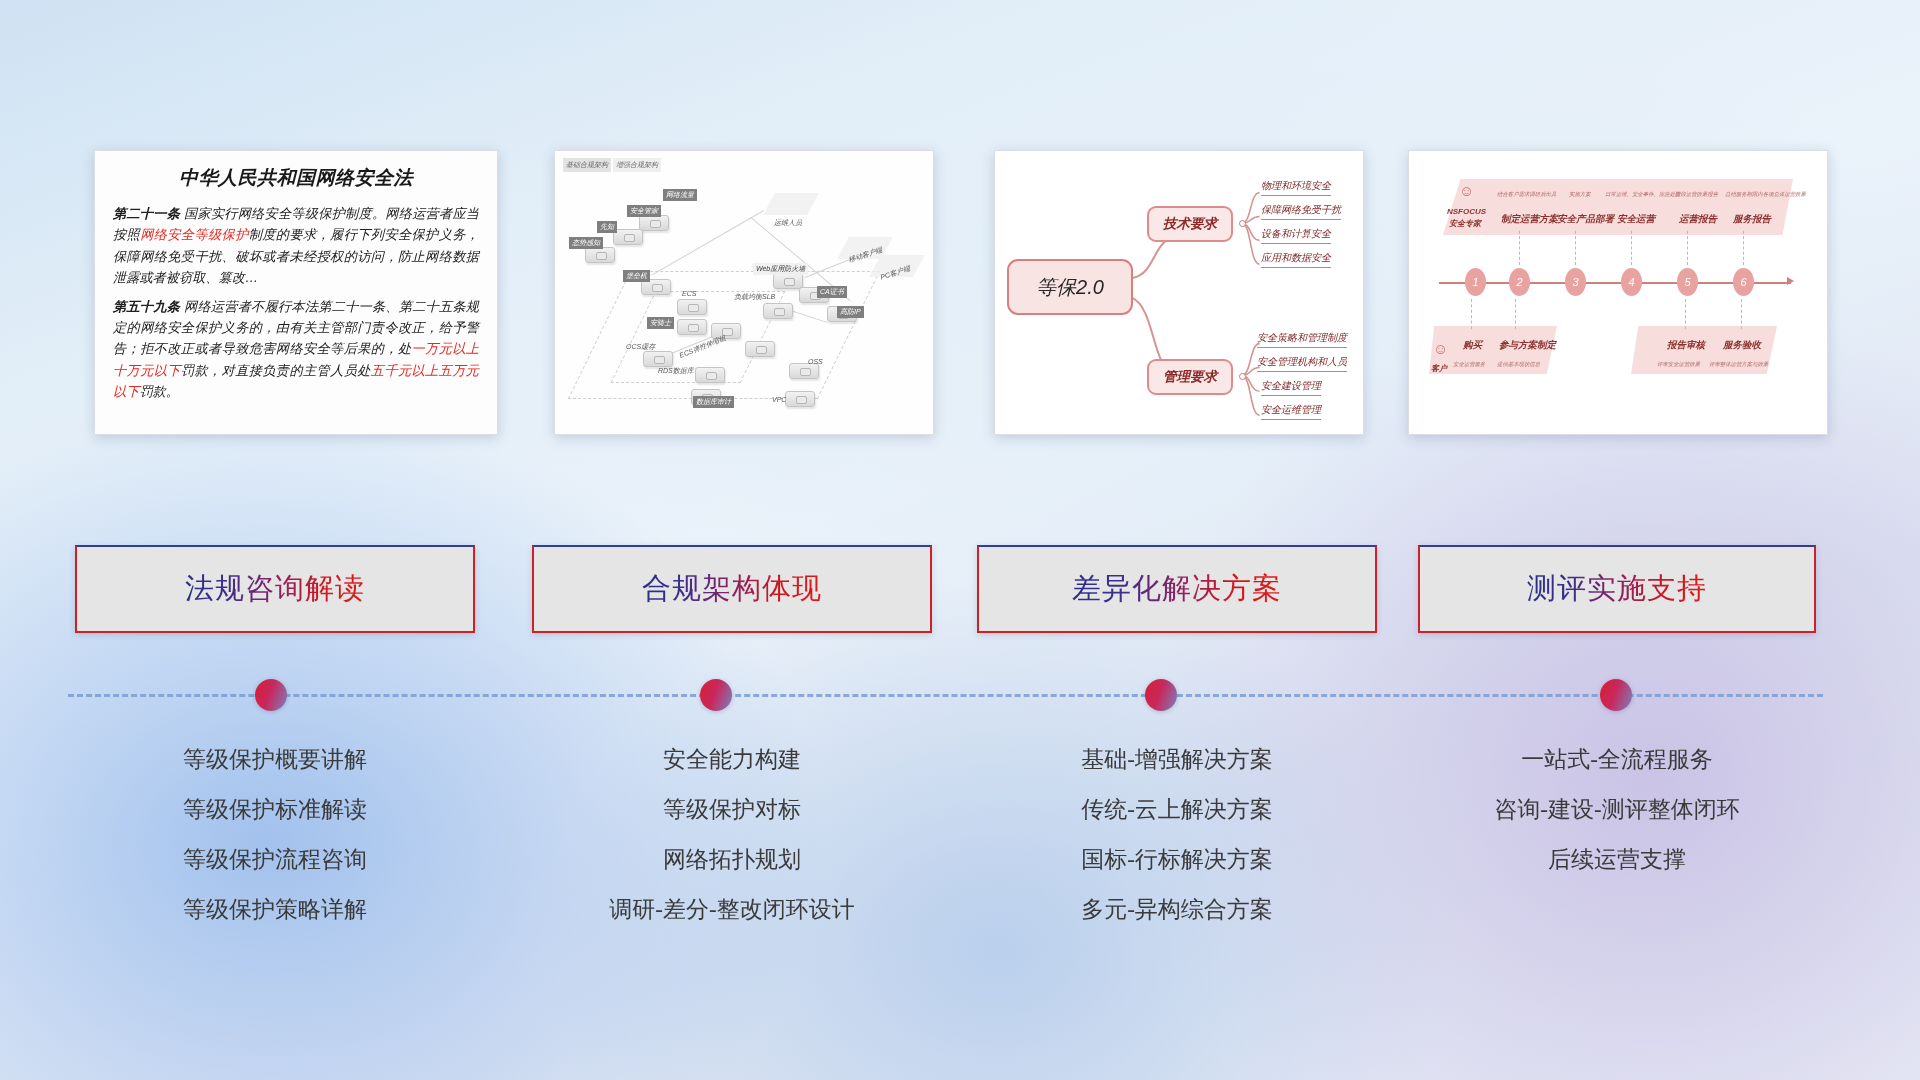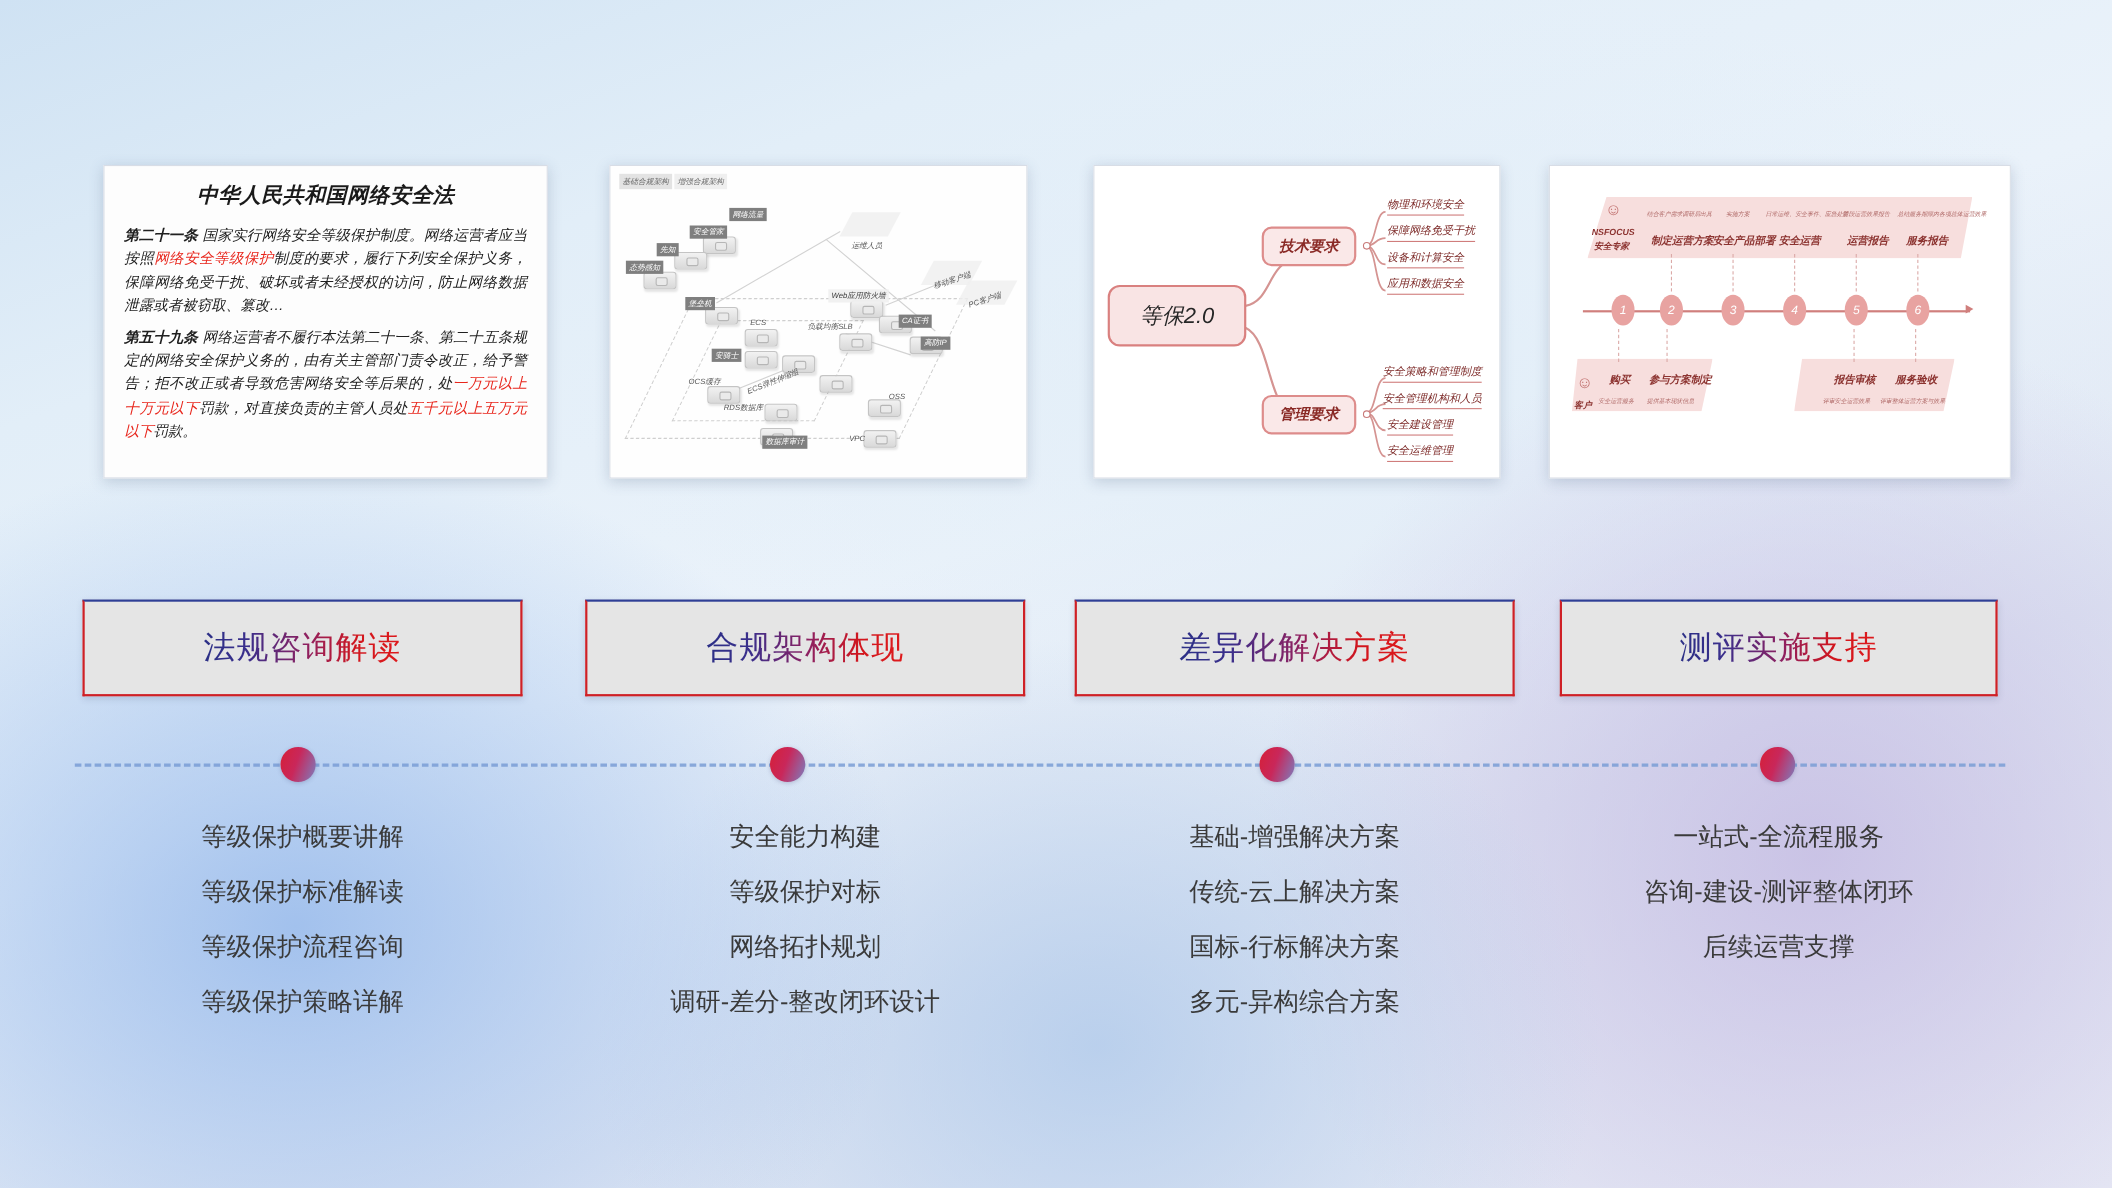--- a/index.html
+++ b/index.html
@@ -156,21 +156,21 @@
   }
   .tl-dot {
     position: absolute; top: 4px; width: 32px; height: 32px; border-radius: 50%;
     background: linear-gradient(110deg, #d61f37 0%, #c9275a 45%, #7b7fc0 100%);
     box-shadow: 0 1px 4px rgba(60,60,110,0.25);
   }
   .td-1 { left: 255px; }  .td-2 { left: 700px; }
   .td-3 { left: 1145px; } .td-4 { left: 1600px; }
 
   
-  .lists { position: absolute; top: 735px; left: 0; width: 1920px; height: 240px; }
+  .lists { position: absolute; top: 735px; left: 0; width: 1920px; height: 240px; font-family: Liberation Serif, serif; }
   .list-col { position: absolute; top: 0; text-align: center; }
   .list-col .item {
     font-size: 23px; color: #3a3a3a; line-height: 50px; white-space: nowrap;
   }
   .lc-1 { left: 75px;   width: 400px; }
   .lc-2 { left: 532px;  width: 400px; }
   .lc-3 { left: 977px;  width: 400px; }
   .lc-4 { left: 1418px; width: 398px; }
 </style>
 </head>

